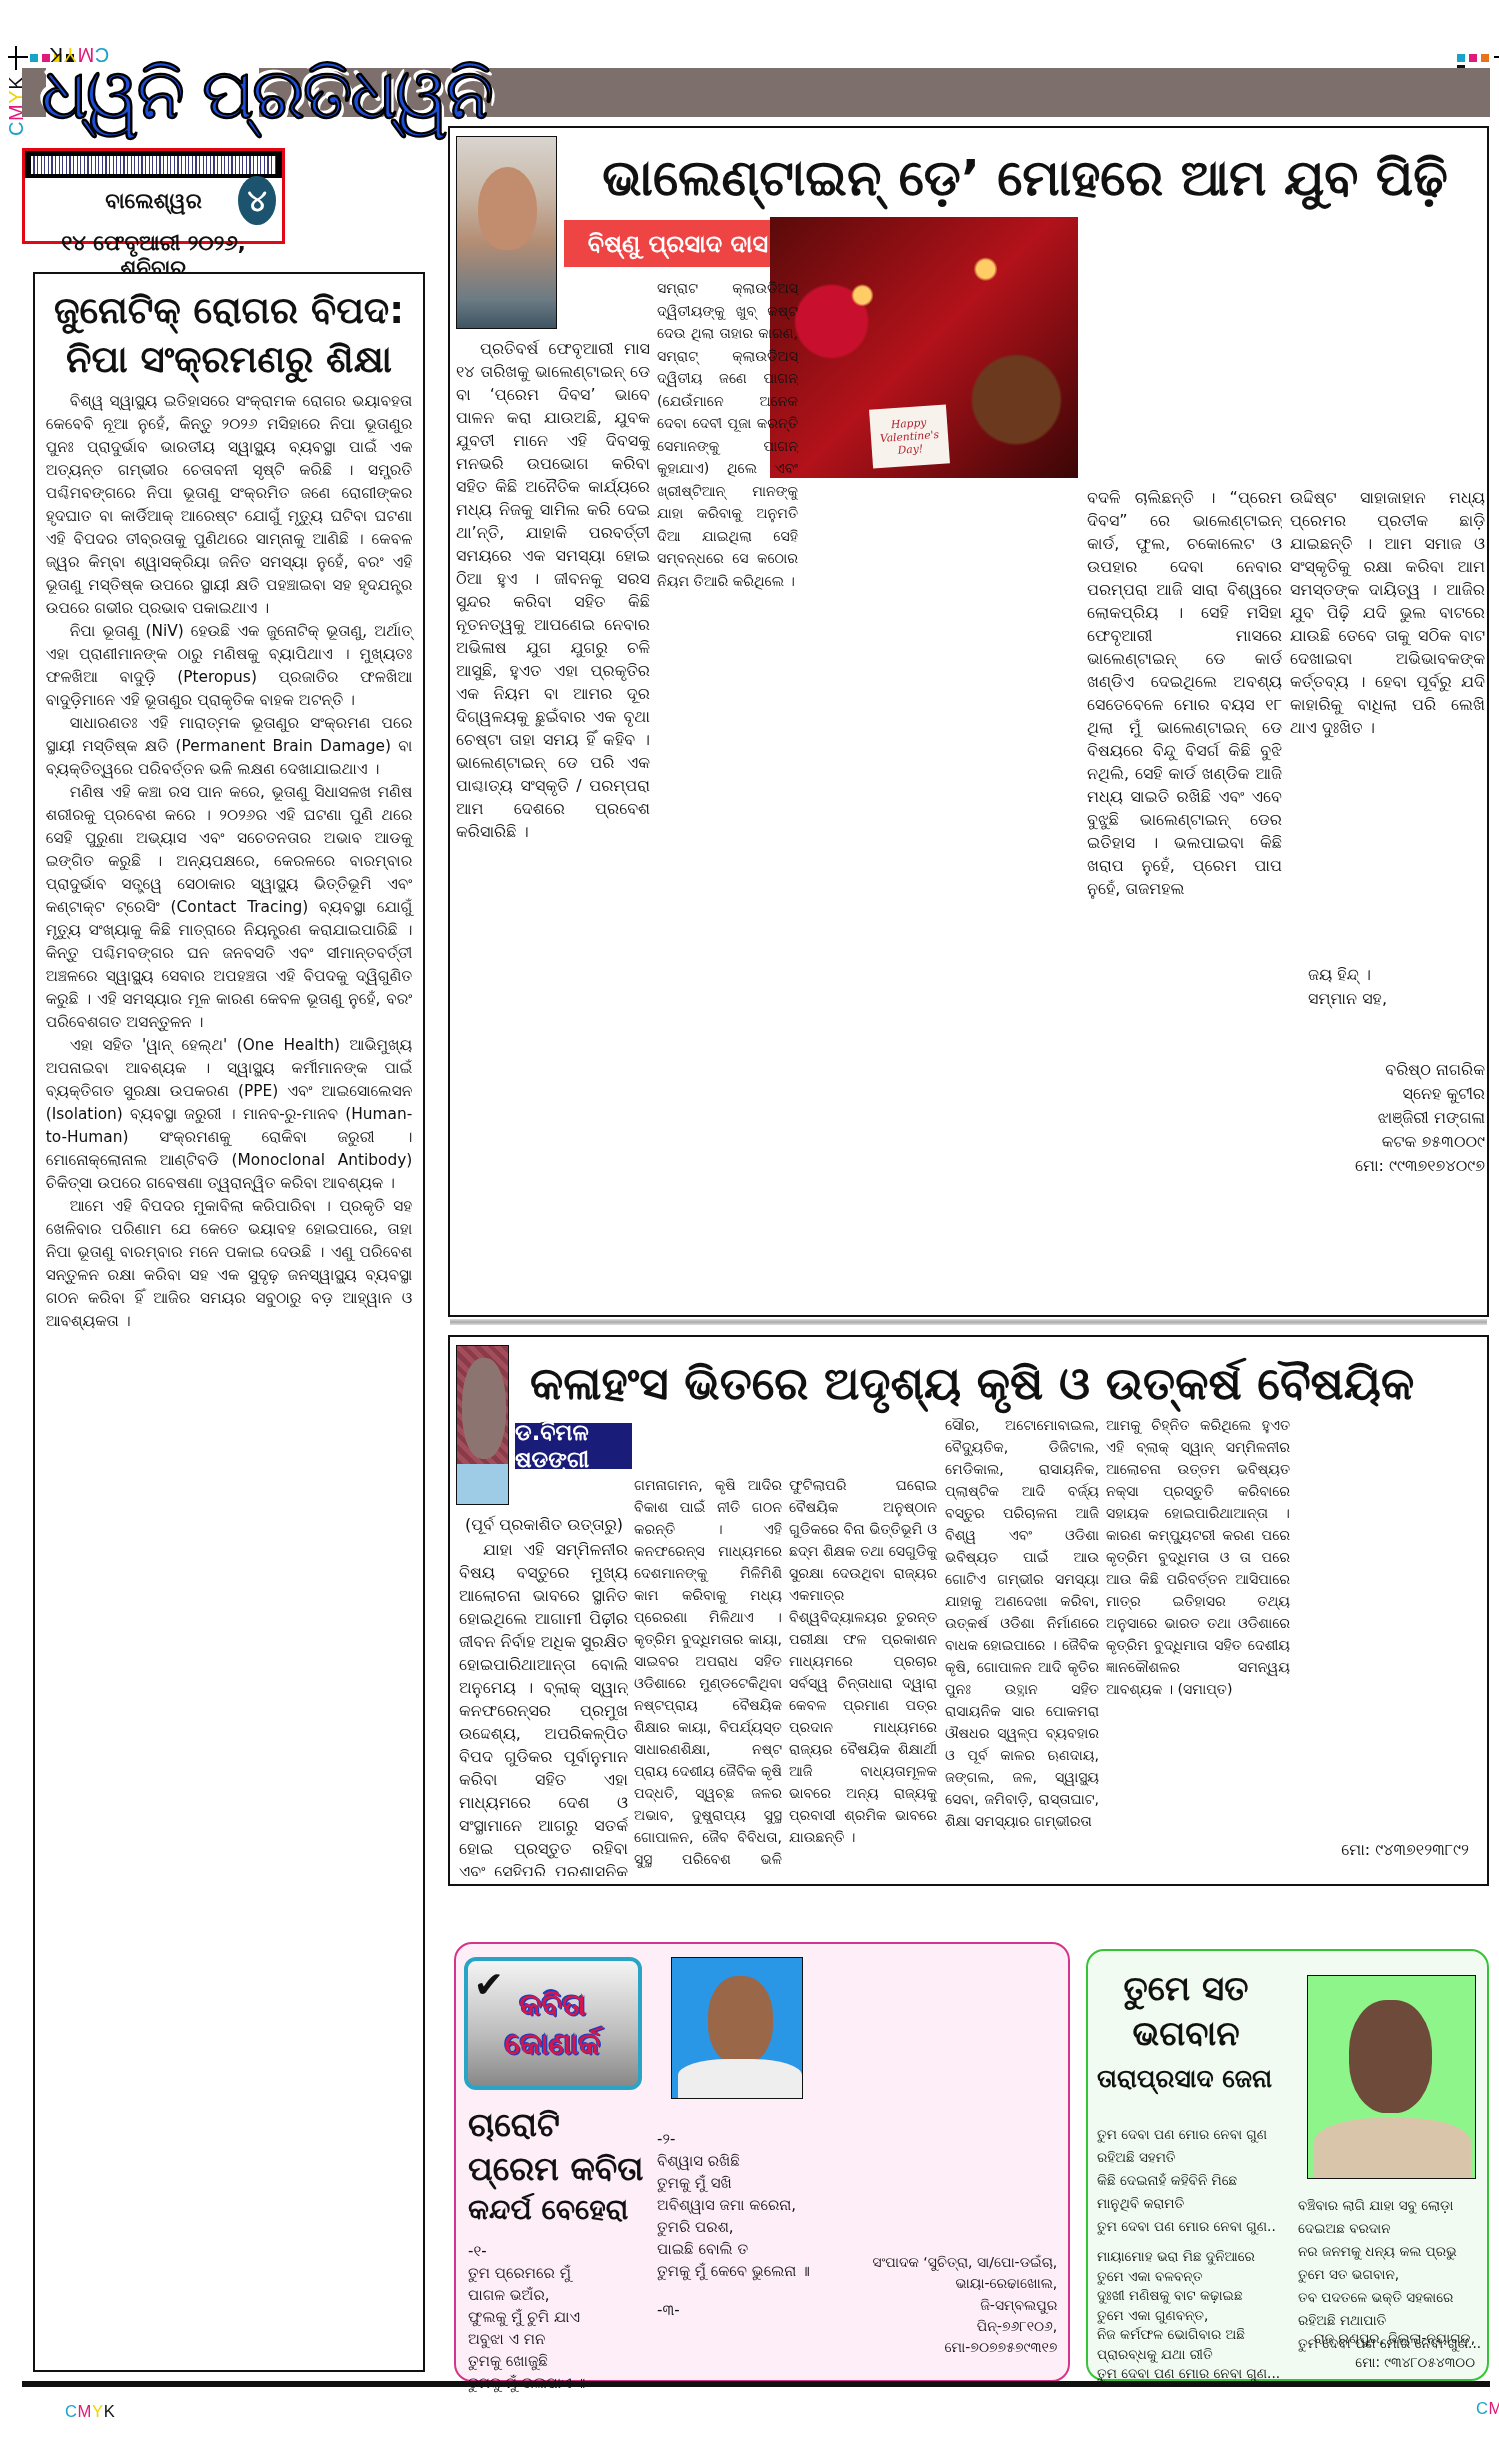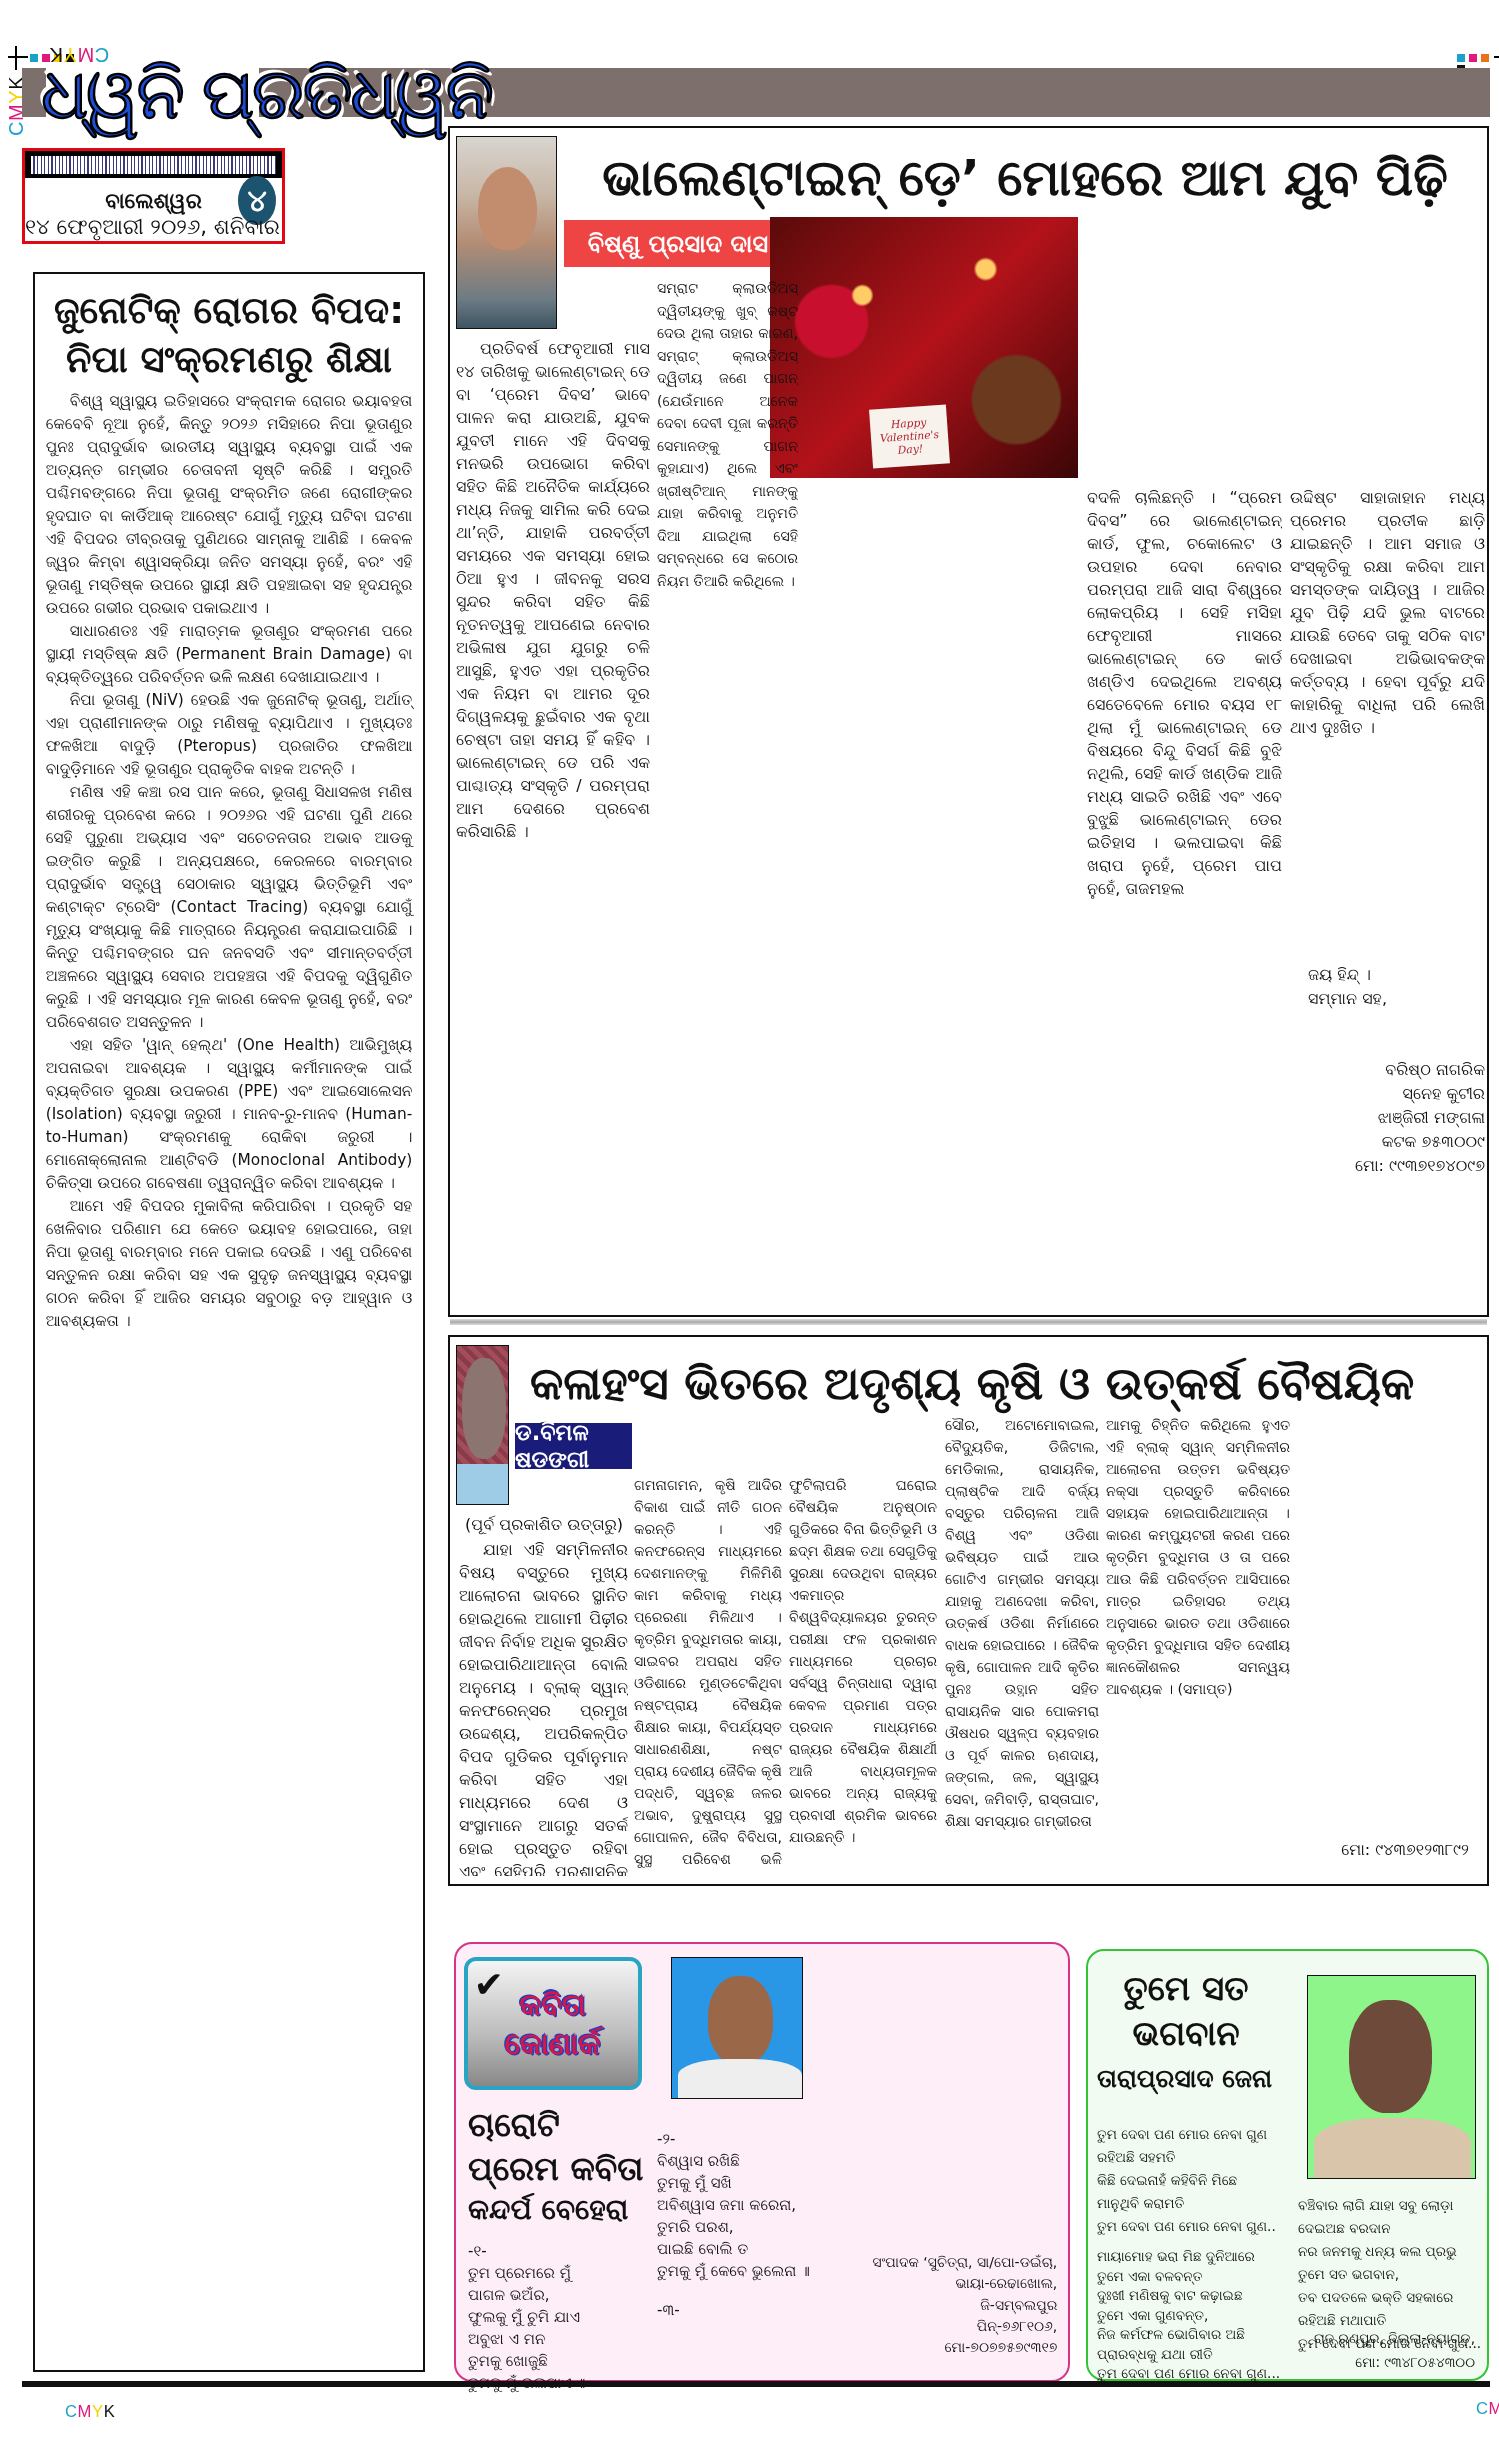--- a/index.html
+++ b/index.html
@@ -46,32 +46,32 @@
 <div class="abs masthead" style="left:41px;top:59px;font-size:70px">ଧ୍ୱନି ପ୍ରତିଧ୍ୱନି</div>
 
 <div class="abs date-box" style="left:22px;top:148px;width:263px;height:96px">
   <div class="date-stripe" style="padding:4.7px 6px">
       <div class="date-stripe-inner" style="height:18px"></div>
     </div>
   <div class="abs page-badge" style="right:6px;top:25px">
       <span>୪</span>
     </div>
   <div class="abs" style="left:0;width:100%;top:37px;text-align:center;font-size:21.3px;font-weight:bold">ବାଲେଶ୍ୱର</div>
-  <div class="abs" style="left:0;width:100%;top:63px;font-size:21.3px;font-weight:normal">୧୪ ଫେବୃଆରୀ ୨୦୨୬, ଶନିବାର</div>
+  <div class="abs" style="left:0;width:100%;top:79px;text-align:center;font-size:21.3px;font-weight:bold">୧୪ ଫେବୃଆରୀ ୨୦୨୬, ଶନିବାର</div>
 </div>
 
 <div class="abs box" style="left:33px;top:272px;width:392px;height:2100px">
   <div class="head-xl" style="margin:12px 6px 6px;font-size:37px;line-height:49px">
     <div>ଜୁନୋଟିକ୍ ରୋଗର ବିପଦ:</div>
     <div>ନିପା ସଂକ୍ରମଣରୁ ଶିକ୍ଷା</div>
   </div>
   <div class="col" style="padding:0 10.7px;font-size:15.4px;line-height:23px;height:1978px">
     <p style="text-indent:24px">ବିଶ୍ୱ ସ୍ୱାସ୍ଥ୍ୟ ଇତିହାସରେ ସଂକ୍ରାମକ ରୋଗର ଭୟାବହତା କେବେବି ନୂଆ ନୁହେଁ, କିନ୍ତୁ ୨୦୨୬ ମସିହାରେ ନିପା ଭୂତାଣୁର ପୁନଃ ପ୍ରାଦୁର୍ଭାବ ଭାରତୀୟ ସ୍ୱାସ୍ଥ୍ୟ ବ୍ୟବସ୍ଥା ପାଇଁ ଏକ ଅତ୍ୟନ୍ତ ଗମ୍ଭୀର ଚେତାବନୀ ସୃଷ୍ଟି କରିଛି । ସମ୍ପ୍ରତି ପଶ୍ଚିମବଙ୍ଗରେ ନିପା ଭୂତାଣୁ ସଂକ୍ରମିତ ଜଣେ ରୋଗୀଙ୍କର ହୃଦଘାତ ବା କାର୍ଡିଆକ୍ ଆରେଷ୍ଟ ଯୋଗୁଁ ମୃତ୍ୟୁ ଘଟିବା ଘଟଣା ଏହି ବିପଦର ତୀବ୍ରତାକୁ ପୁଣିଥରେ ସାମ୍ନାକୁ ଆଣିଛି । କେବଳ ଜ୍ୱର କିମ୍ବା ଶ୍ୱାସକ୍ରିୟା ଜନିତ ସମସ୍ୟା ନୁହେଁ, ବରଂ ଏହି ଭୂତାଣୁ ମସ୍ତିଷ୍କ ଉପରେ ସ୍ଥାୟୀ କ୍ଷତି ପହଞ୍ଚାଇବା ସହ ହୃଦଯନ୍ତ୍ର ଉପରେ ଗଭୀର ପ୍ରଭାବ ପକାଇଥାଏ ।</p>
+    <p style="text-indent:24px">ନିପା ଭୂତାଣୁ (NiV) ହେଉଛି ଏକ ଜୁନୋଟିକ୍ ଭୂତାଣୁ, ଅର୍ଥାତ୍ ଏହା ପ୍ରାଣୀମାନଙ୍କ ଠାରୁ ମଣିଷକୁ ବ୍ୟାପିଥାଏ । ମୁଖ୍ୟତଃ ଫଳଖିଆ ବାଦୁଡ଼ି (Pteropus) ପ୍ରଜାତିର ଫଳଖିଆ ବାଦୁଡ଼ିମାନେ ଏହି ଭୂତାଣୁର ପ୍ରାକୃତିକ ବାହକ ଅଟନ୍ତି ।</p>
     <p style="text-indent:24px">ସାଧାରଣତଃ ଏହି ମାରାତ୍ମକ ଭୂତାଣୁର ସଂକ୍ରମଣ ପରେ ସ୍ଥାୟୀ ମସ୍ତିଷ୍କ କ୍ଷତି (Permanent Brain Damage) ବା ବ୍ୟକ୍ତିତ୍ୱରେ ପରିବର୍ତ୍ତନ ଭଳି ଲକ୍ଷଣ ଦେଖାଯାଇଥାଏ ।</p>
-    <p style="text-indent:24px">ନିପା ଭୂତାଣୁ (NiV) ହେଉଛି ଏକ ଜୁନୋଟିକ୍ ଭୂତାଣୁ, ଅର୍ଥାତ୍ ଏହା ପ୍ରାଣୀମାନଙ୍କ ଠାରୁ ମଣିଷକୁ ବ୍ୟାପିଥାଏ । ମୁଖ୍ୟତଃ ଫଳଖିଆ ବାଦୁଡ଼ି (Pteropus) ପ୍ରଜାତିର ଫଳଖିଆ ବାଦୁଡ଼ିମାନେ ଏହି ଭୂତାଣୁର ପ୍ରାକୃତିକ ବାହକ ଅଟନ୍ତି ।</p>
     <p style="text-indent:24px">ମଣିଷ ଏହି କଞ୍ଚା ରସ ପାନ କରେ, ଭୂତାଣୁ ସିଧାସଳଖ ମଣିଷ ଶରୀରକୁ ପ୍ରବେଶ କରେ । ୨୦୨୬ର ଏହି ଘଟଣା ପୁଣି ଥରେ ସେହି ପୁରୁଣା ଅଭ୍ୟାସ ଏବଂ ସଚେତନତାର ଅଭାବ ଆଡକୁ ଇଙ୍ଗିତ କରୁଛି । ଅନ୍ୟପକ୍ଷରେ, କେରଳରେ ବାରମ୍ବାର ପ୍ରାଦୁର୍ଭାବ ସତ୍ତ୍ୱେ ସେଠାକାର ସ୍ୱାସ୍ଥ୍ୟ ଭିତ୍ତିଭୂମି ଏବଂ କଣ୍ଟାକ୍ଟ ଟ୍ରେସିଂ (Contact Tracing) ବ୍ୟବସ୍ଥା ଯୋଗୁଁ ମୃତ୍ୟୁ ସଂଖ୍ୟାକୁ କିଛି ମାତ୍ରାରେ ନିୟନ୍ତ୍ରଣ କରାଯାଇପାରିଛି । କିନ୍ତୁ ପଶ୍ଚିମବଙ୍ଗର ଘନ ଜନବସତି ଏବଂ ସୀମାନ୍ତବର୍ତ୍ତୀ ଅଞ୍ଚଳରେ ସ୍ୱାସ୍ଥ୍ୟ ସେବାର ଅପହଞ୍ଚତା ଏହି ବିପଦକୁ ଦ୍ୱିଗୁଣିତ କରୁଛି । ଏହି ସମସ୍ୟାର ମୂଳ କାରଣ କେବଳ ଭୂତାଣୁ ନୁହେଁ, ବରଂ ପରିବେଶଗତ ଅସନ୍ତୁଳନ ।</p>
     <p style="text-indent:24px">ଏହା ସହିତ 'ୱାନ୍ ହେଲ୍ଥ' (One Health) ଆଭିମୁଖ୍ୟ ଅପନାଇବା ଆବଶ୍ୟକ । ସ୍ୱାସ୍ଥ୍ୟ କର୍ମୀମାନଙ୍କ ପାଇଁ ବ୍ୟକ୍ତିଗତ ସୁରକ୍ଷା ଉପକରଣ (PPE) ଏବଂ ଆଇସୋଲେସନ (Isolation) ବ୍ୟବସ୍ଥା ଜରୁରୀ । ମାନବ-ରୁ-ମାନବ (Human-to-Human) ସଂକ୍ରମଣକୁ ରୋକିବା ଜରୁରୀ । ମୋନୋକ୍ଲୋନାଲ ଆଣ୍ଟିବଡି (Monoclonal Antibody) ଚିକିତ୍ସା ଉପରେ ଗବେଷଣା ତ୍ୱରାନ୍ୱିତ କରିବା ଆବଶ୍ୟକ ।</p>
     <p style="text-indent:24px">ଆମେ ଏହି ବିପଦର ମୁକାବିଲା କରିପାରିବା । ପ୍ରକୃତି ସହ ଖେଳିବାର ପରିଣାମ ଯେ କେତେ ଭୟାବହ ହୋଇପାରେ, ତାହା ନିପା ଭୂତାଣୁ ବାରମ୍ବାର ମନେ ପକାଇ ଦେଉଛି । ଏଣୁ ପରିବେଶ ସନ୍ତୁଳନ ରକ୍ଷା କରିବା ସହ ଏକ ସୁଦୃଢ଼ ଜନସ୍ୱାସ୍ଥ୍ୟ ବ୍ୟବସ୍ଥା ଗଠନ କରିବା ହିଁ ଆଜିର ସମୟର ସବୁଠାରୁ ବଡ଼ ଆହ୍ୱାନ ଓ ଆବଶ୍ୟକତା ।</p>
   </div>
 </div>
 
 <div class="abs box" style="left:448px;top:126px;width:1041px;height:1191px">
   <div class="abs photo" style="left:6px;top:8.3px;width:101px;height:193px;background:linear-gradient(180deg,#d8d4cf 0%,#c8b7a7 30%,#b48d74 55%,#6c7b84 85%,#3e5562 100%)">
     <div class="abs" style="left:21px;top:30px;width:59px;height:83px;border-radius:50% 50% 45% 45%;background:#c28c6e"></div>
   </div>

